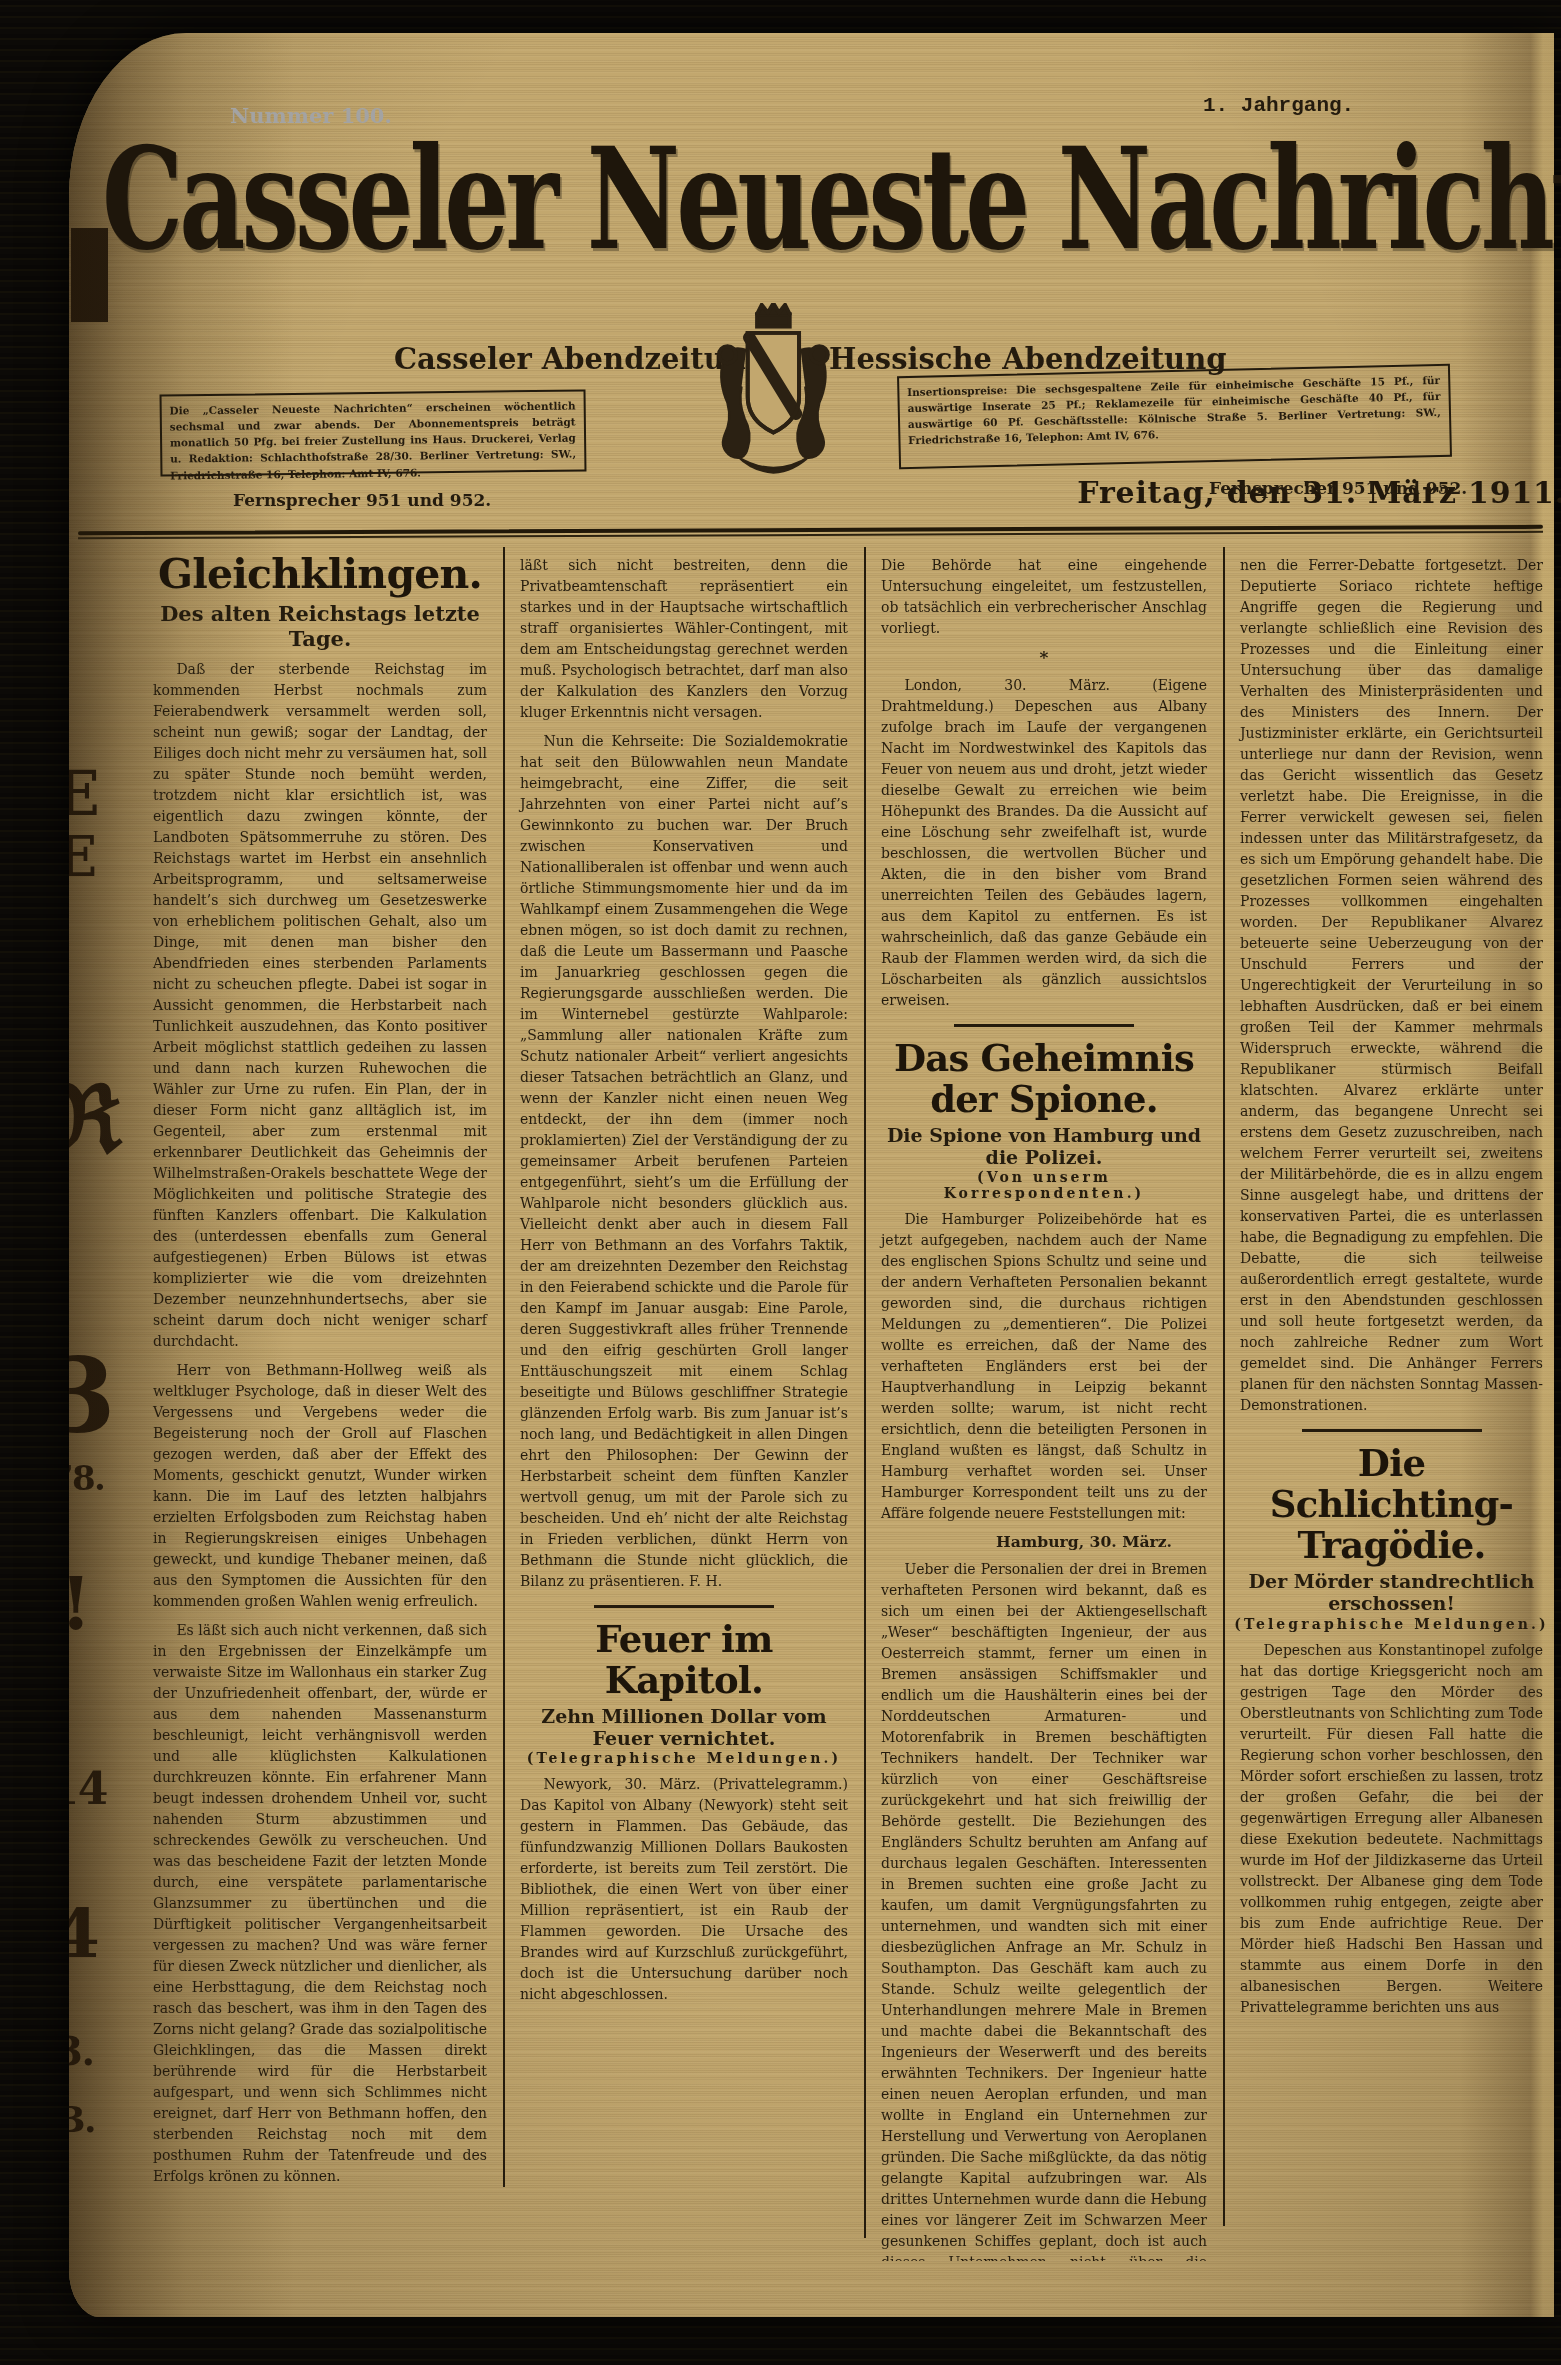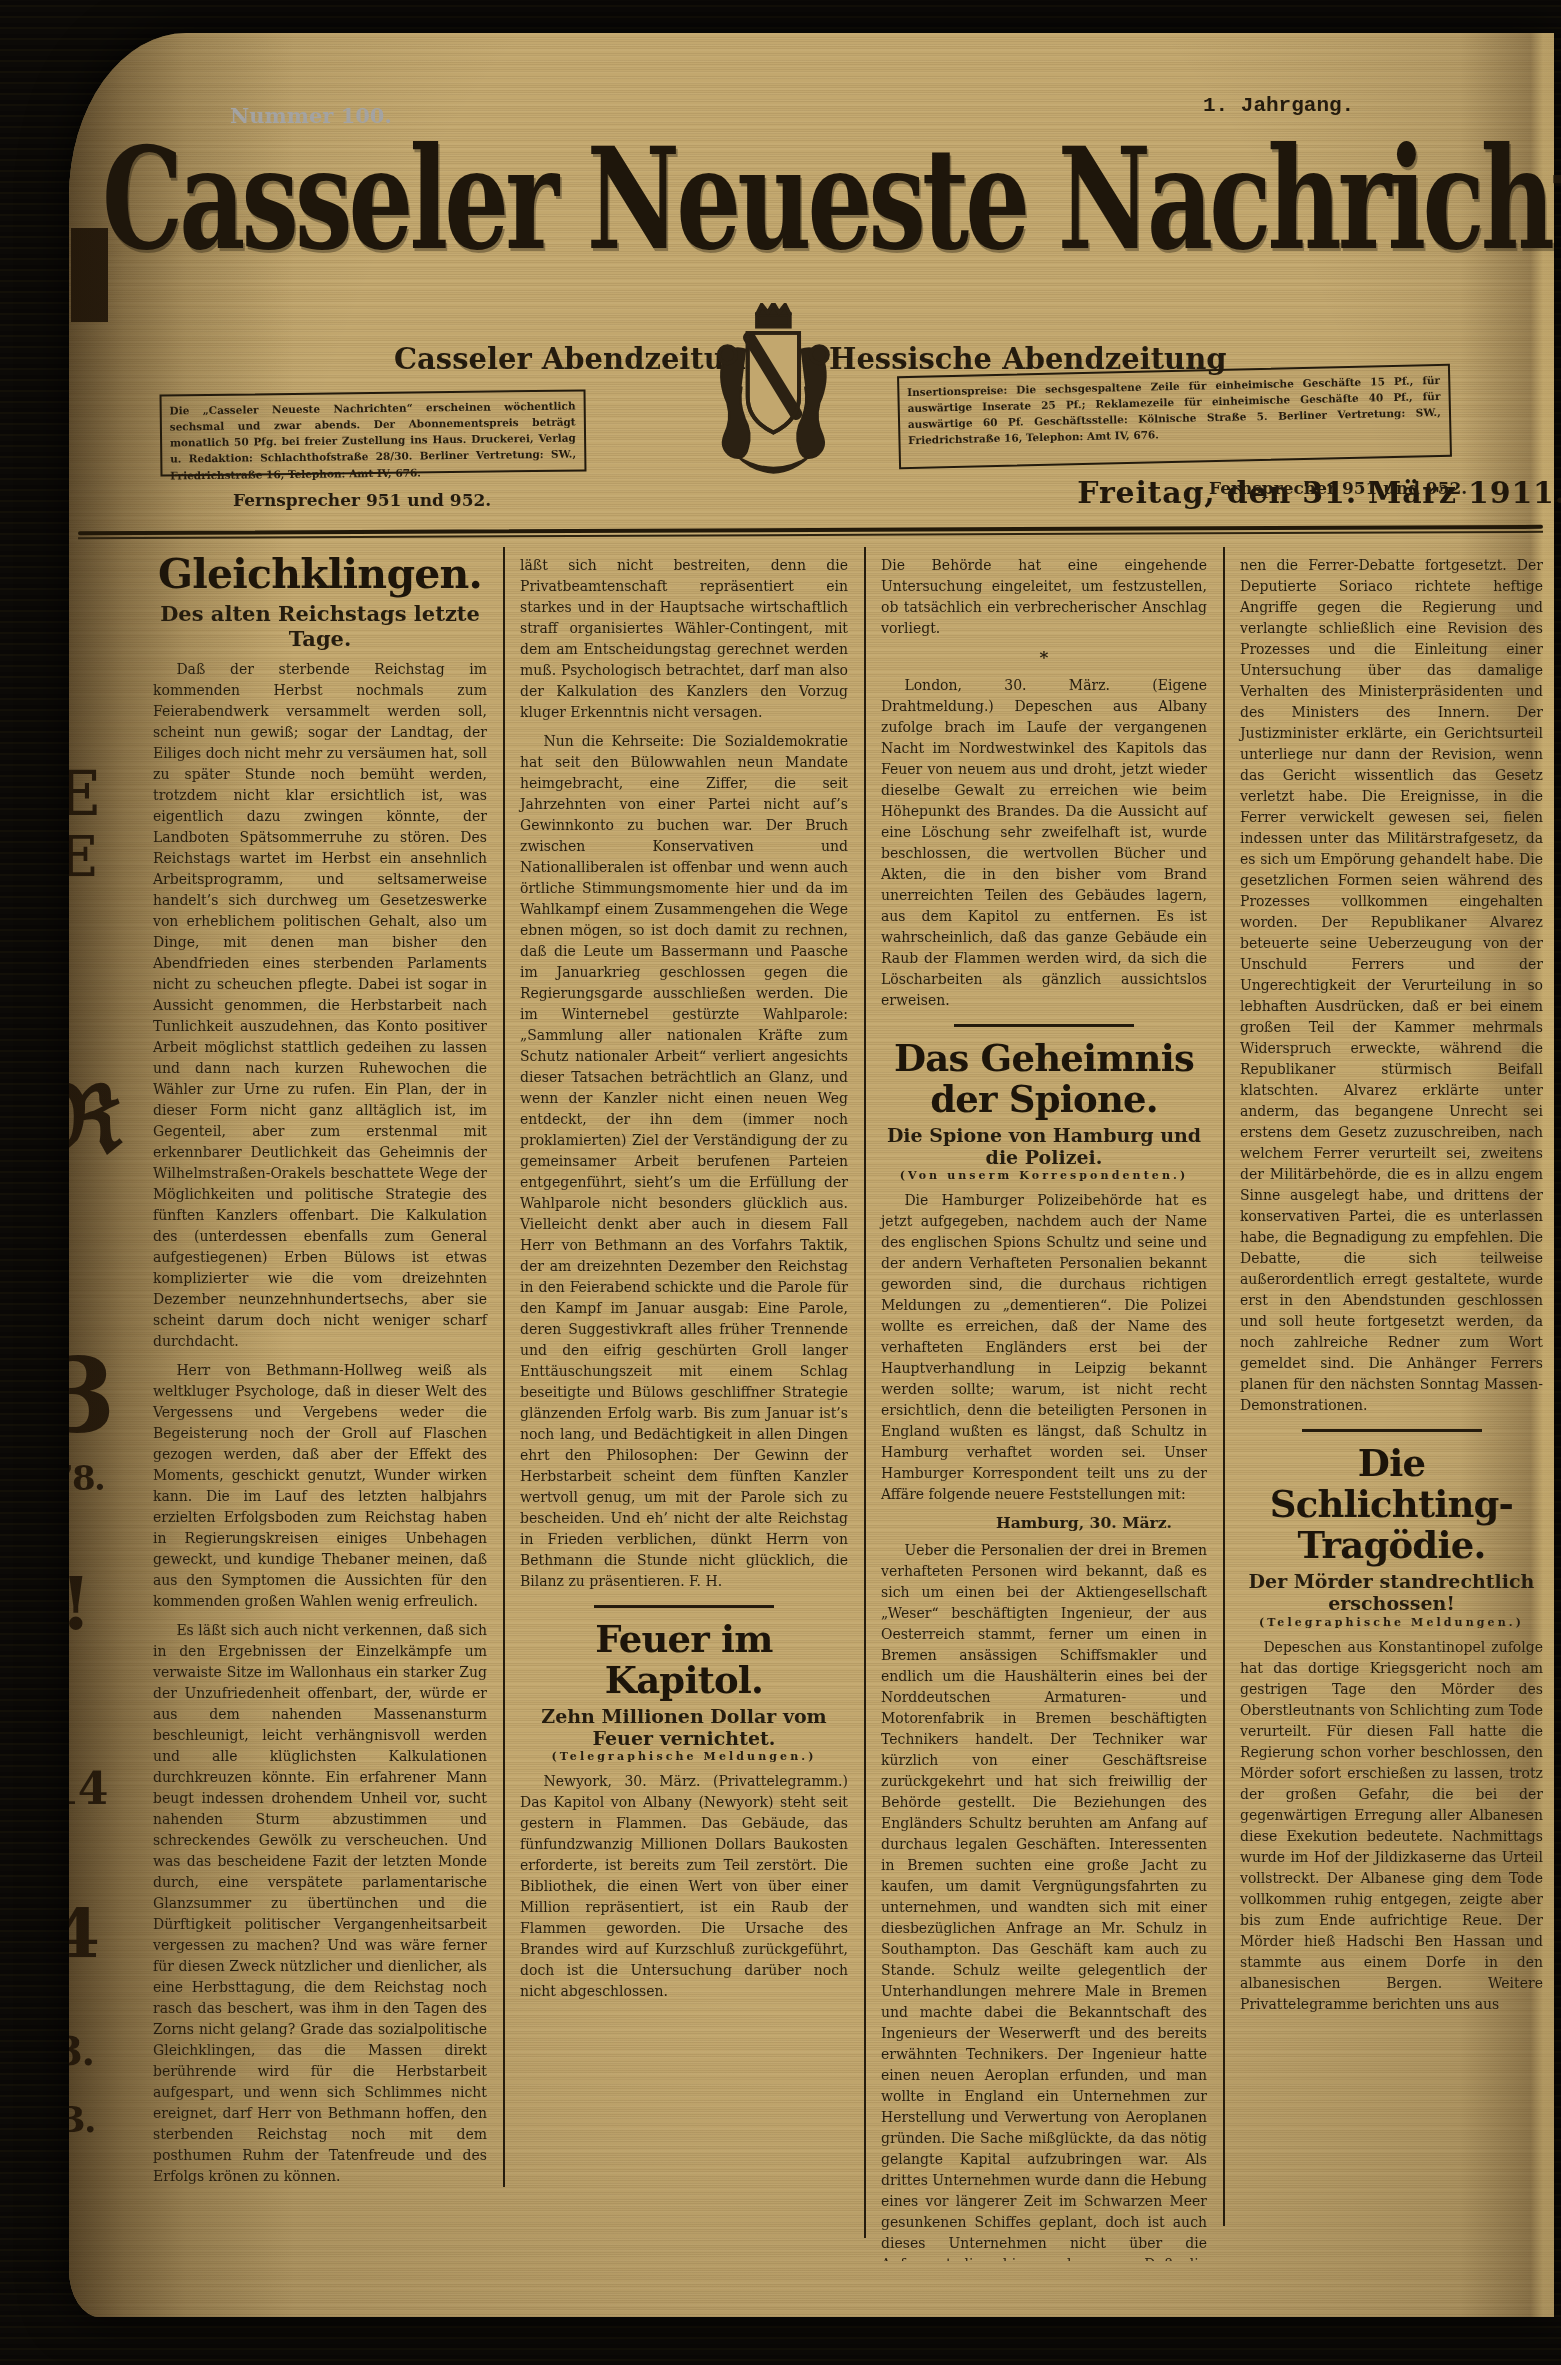--- a/index.html
+++ b/index.html
@@ -70,21 +70,21 @@
 
   
   .cols{position:absolute;left:145px;top:547px;width:1406px;height:1730px;}
   .col{position:absolute;top:0;overflow:hidden;color:#251c0e;}
   .col-rule{position:absolute;top:0;width:2.3px;background:#241b0d;}
   .p{font-size:14px;line-height:21px;text-align:justify;margin:8px;text-indent:23.4px;font-weight:normal;}
   .p.noindent{text-indent:0;}
   .h-main{margin:4.7px 0 3.1px 0;text-align:center;font-size:37px;line-height:1.12;font-weight:bold;color:#1d150a;letter-spacing:-0.8px;}
   .h-main.big{font-size:41px;}
   .h-sub{margin:1.6px 0 1.6px 0;text-align:center;font-size:19px;font-weight:bold;}
-  .h-byline{margin:0 0 3.1px 0;text-align:center;font-size:11px;font-weight:bold;letter-spacing:3.1px;}
+  .h-byline{margin:0 0 3.1px 0;text-align:center;font-size:14px;font-weight:bold;letter-spacing:3.1px;}
   .date-line{margin:1.6px 0;font-size:15.6px;font-weight:bold;text-align:right;padding-right:43px;}
   .sep{width:180px;height:3.1px;background:#241b0d;margin:12.5px auto 11px auto;}
   .star{text-align:center;font-size:17px;font-weight:bold;margin:4.7px 0;}
 </style>
 </head>
 <body>
 
 <div class="backdrop"></div>
 
 <div class="paper">

